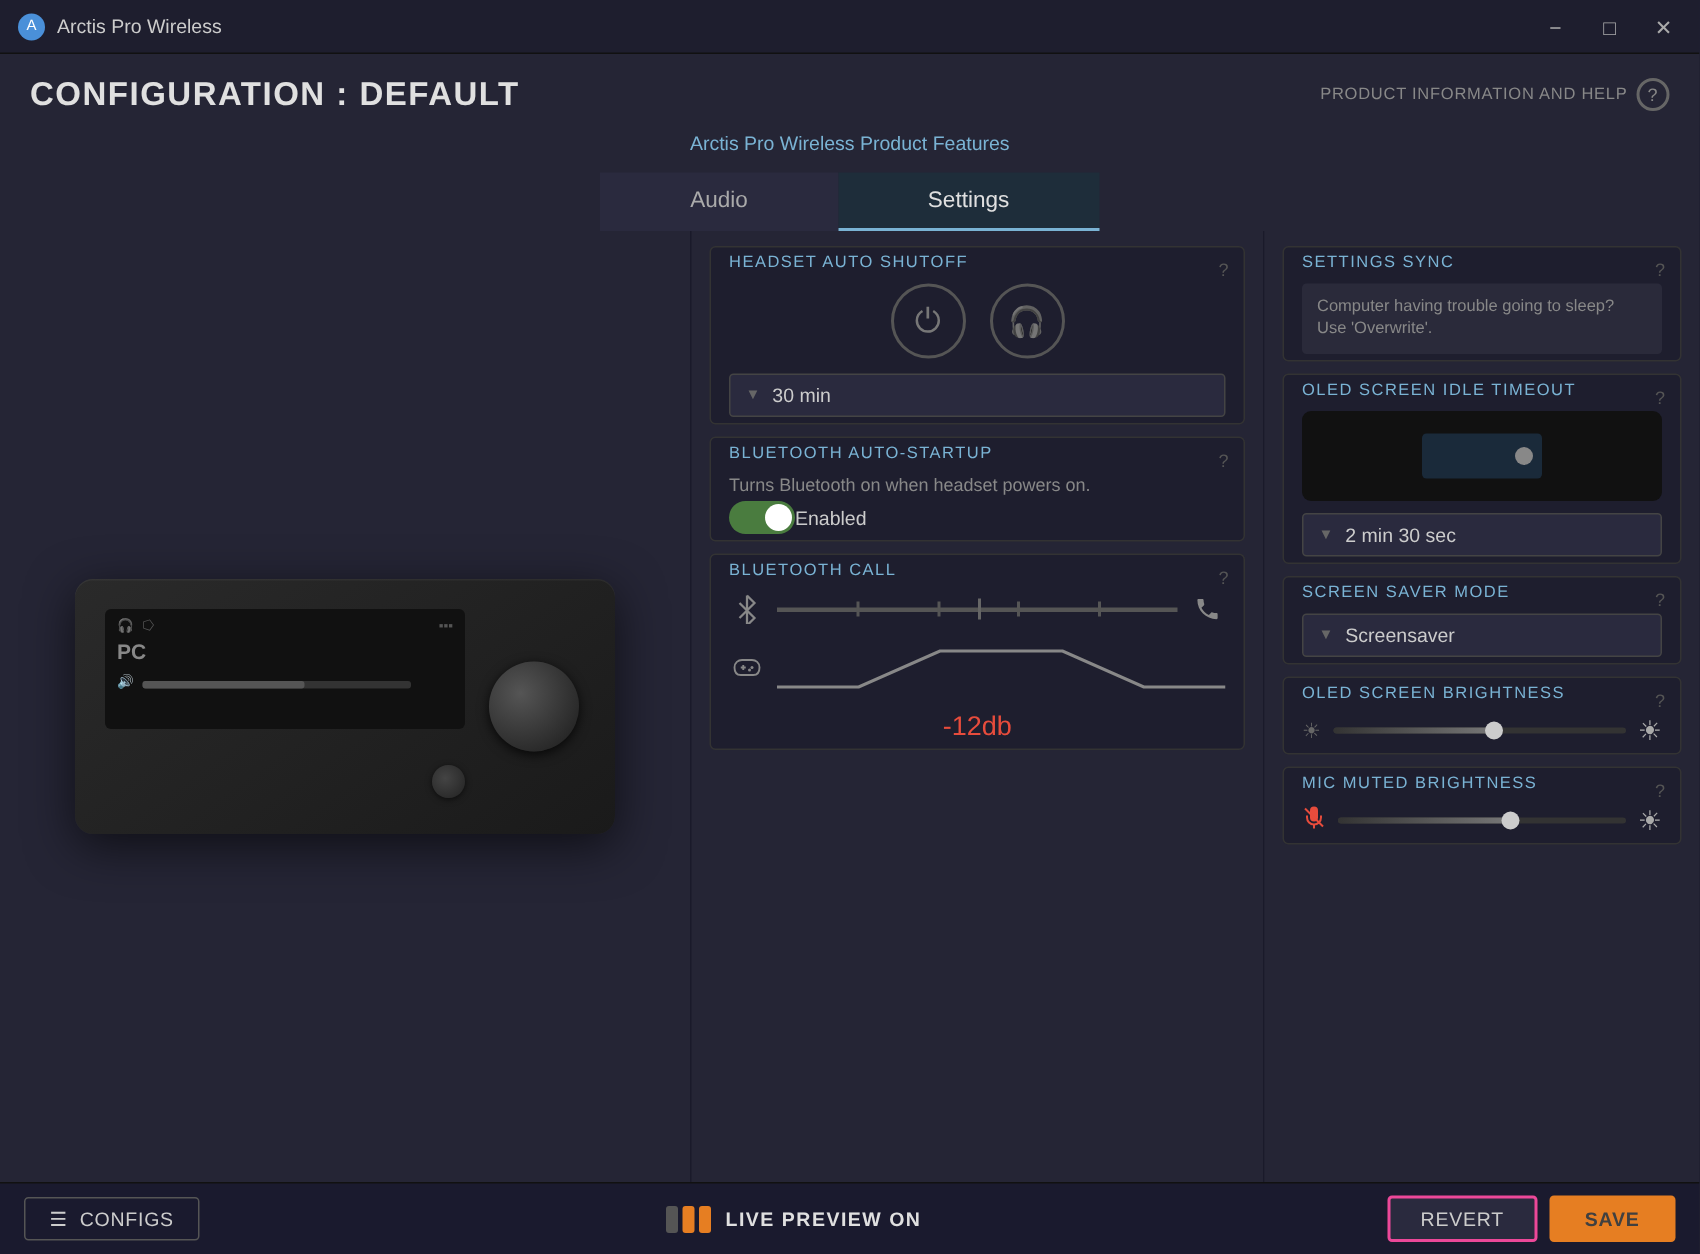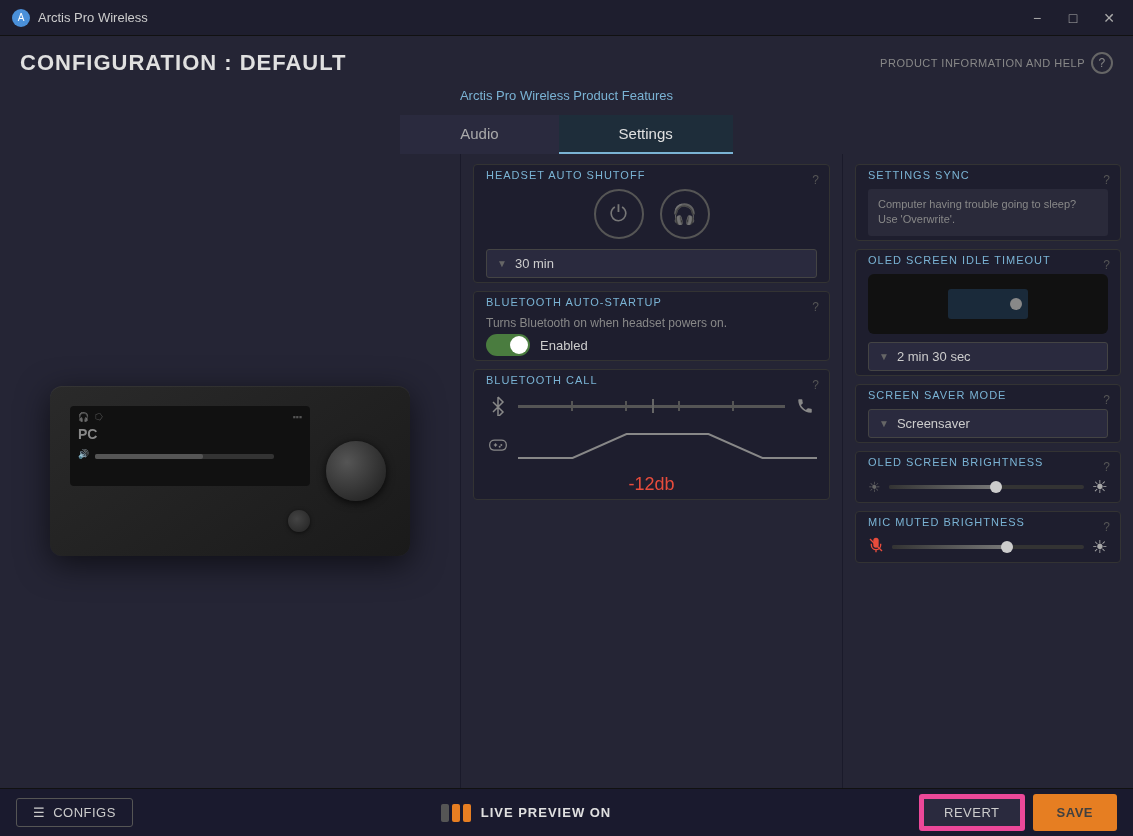--- a/index.html
+++ b/index.html
@@ -298,21 +298,20 @@
     }
     .dropdown-arrow {
       color: #666;
       font-size: 10px;
     }
 
     
     .toggle-row {
       display: flex;
       align-items: center;
-      gap: 10px;
       margin-top: 4px;
     }
     .toggle {
       width: 44px;
       height: 22px;
       border-radius: 11px;
       background: #4a7c3f;
       position: relative;
       cursor: pointer;
       flex-shrink: 0;
@@ -552,21 +551,21 @@
       border-radius: 2px;
     }
     .live-dot.orange { background: #e67e22; }
     .live-dot.dim { background: #555; }
     .action-btns {
       display: flex;
       gap: 8px;
     }
     .revert-btn {
       background: #2a2a3e;
-      border: 5px solid #ec4899;
+      border: 2px solid #ec4899;
       color: #ccc;
       padding: 6px 20px;
       border-radius: 3px;
       cursor: pointer;
       font-size: 13px;
       letter-spacing: 0.5px;
     }
     .save-btn {
       background: #e67e22;
       border: none;

